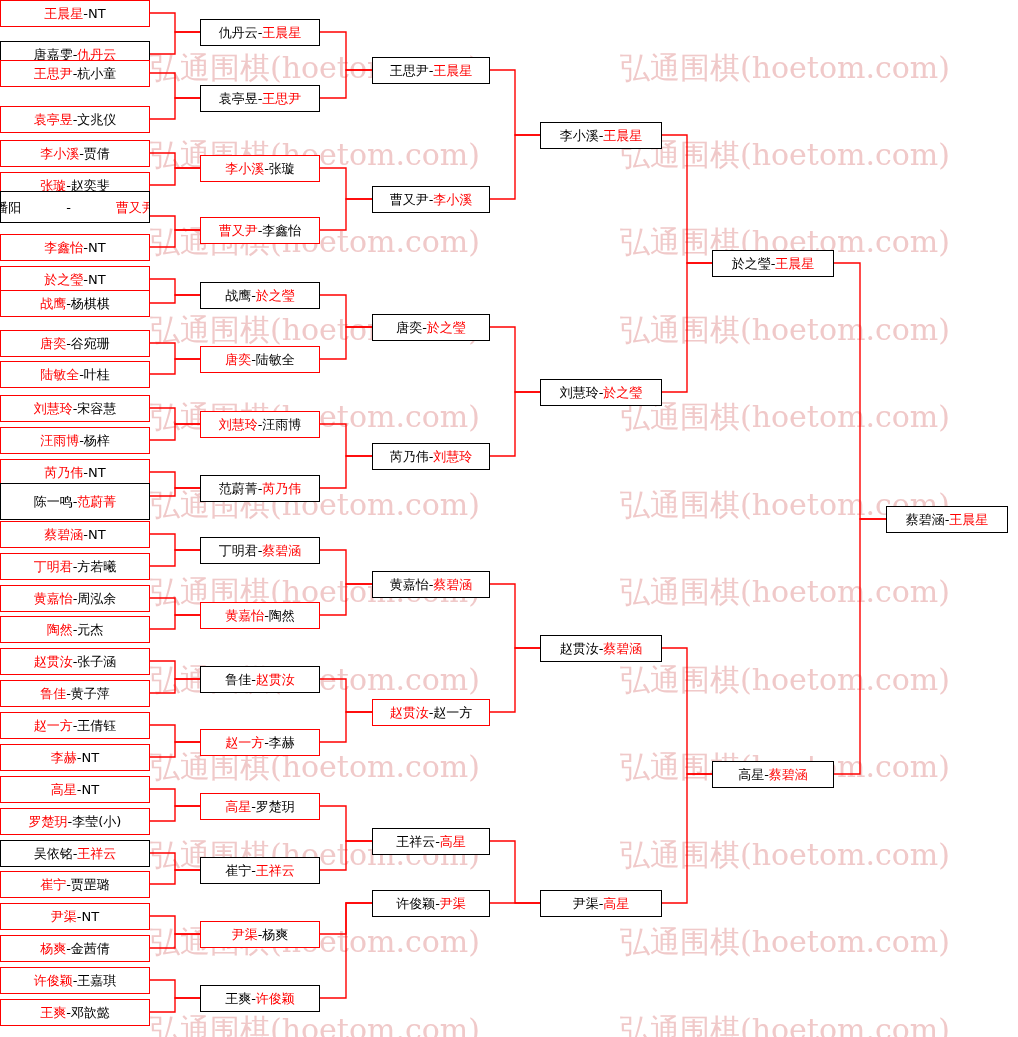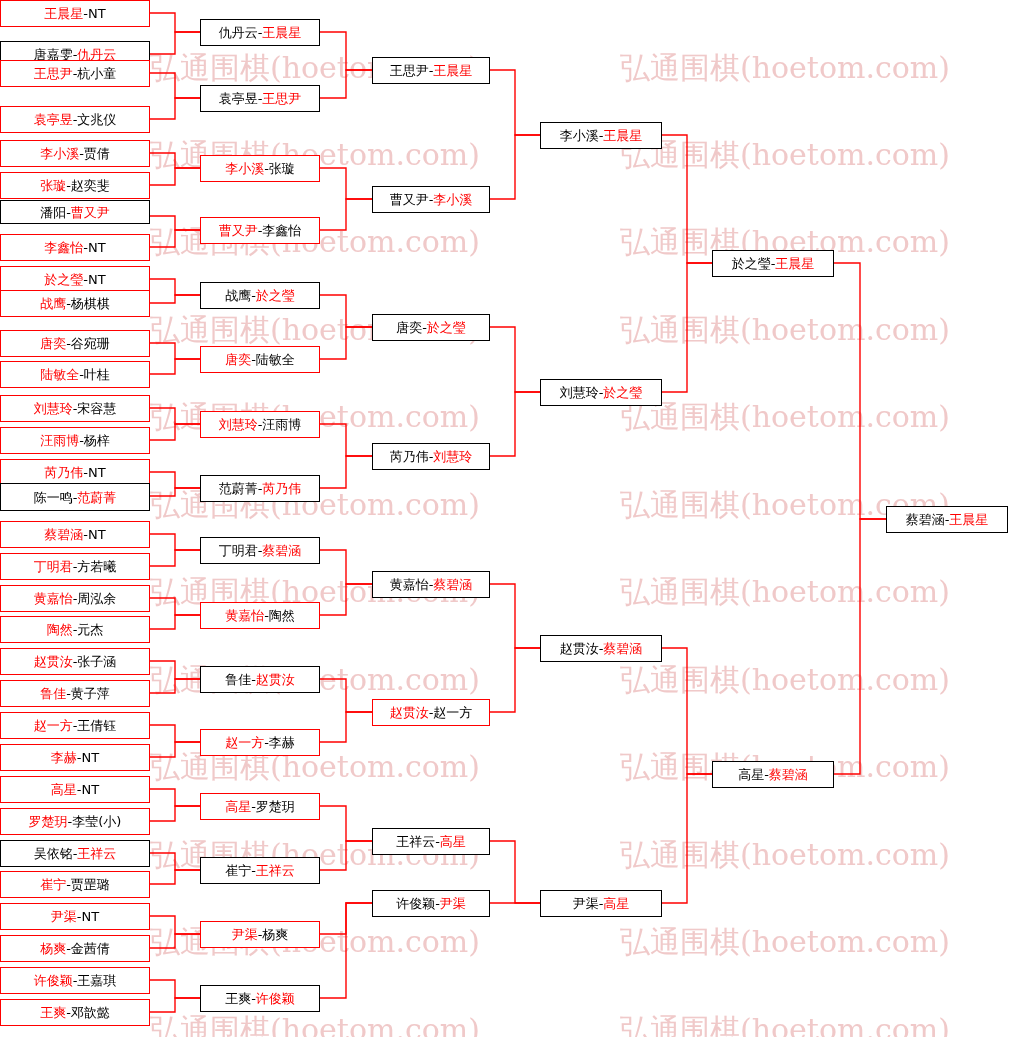--- a/index.html
+++ b/index.html
@@ -183,21 +183,21 @@
     <div class="node red" style="left: 0px; top: 140px; width: 150px; height: 27px;">
       <span class="seg-red">李小溪</span>
       <span class="dash">-</span>
       <span class="seg-black">贾倩</span>
     </div>
     <div class="node red" style="left: 0px; top: 172px; width: 150px; height: 27px;">
       <span class="seg-red">张璇</span>
       <span class="dash">-</span>
       <span class="seg-black">赵奕斐</span>
     </div>
-    <div class="node" style="left: 0px; top: 200px; width: 150px; height: 24px;">
+    <div class="node" style="left: 0px; top: 191px; width: 150px; height: 32px; gap: 45px;">
       <span class="seg-black">潘阳</span>
       <span class="dash">-</span>
       <span class="seg-red">曹又尹</span>
     </div>
     <div class="node red" style="left: 0px; top: 234px; width: 150px; height: 27px;">
       <span class="seg-red">李鑫怡</span>
       <span class="dash">-</span>
       <span class="seg-black">NT</span>
     </div>
     <div class="node red" style="left: 0px; top: 266px; width: 150px; height: 27px;">
@@ -228,21 +228,21 @@
     <div class="node red" style="left: 0px; top: 427px; width: 150px; height: 27px;">
       <span class="seg-red">汪雨博</span>
       <span class="dash">-</span>
       <span class="seg-black">杨梓</span>
     </div>
     <div class="node red" style="left: 0px; top: 459px; width: 150px; height: 27px;">
       <span class="seg-red">芮乃伟</span>
       <span class="dash">-</span>
       <span class="seg-black">NT</span>
     </div>
-    <div class="node" style="left: 0px; top: 483px; width: 150px; height: 28px;">
+    <div class="node" style="left: 0px; top: 483px; width: 150px; height: 37px;">
       <span class="seg-black">陈一鸣</span>
       <span class="dash">-</span>
       <span class="seg-red">范蔚菁</span>
     </div>
     <div class="node red" style="left: 0px; top: 521px; width: 150px; height: 27px;">
       <span class="seg-red">蔡碧涵</span>
       <span class="dash">-</span>
       <span class="seg-black">NT</span>
     </div>
     <div class="node red" style="left: 0px; top: 553px; width: 150px; height: 27px;">

